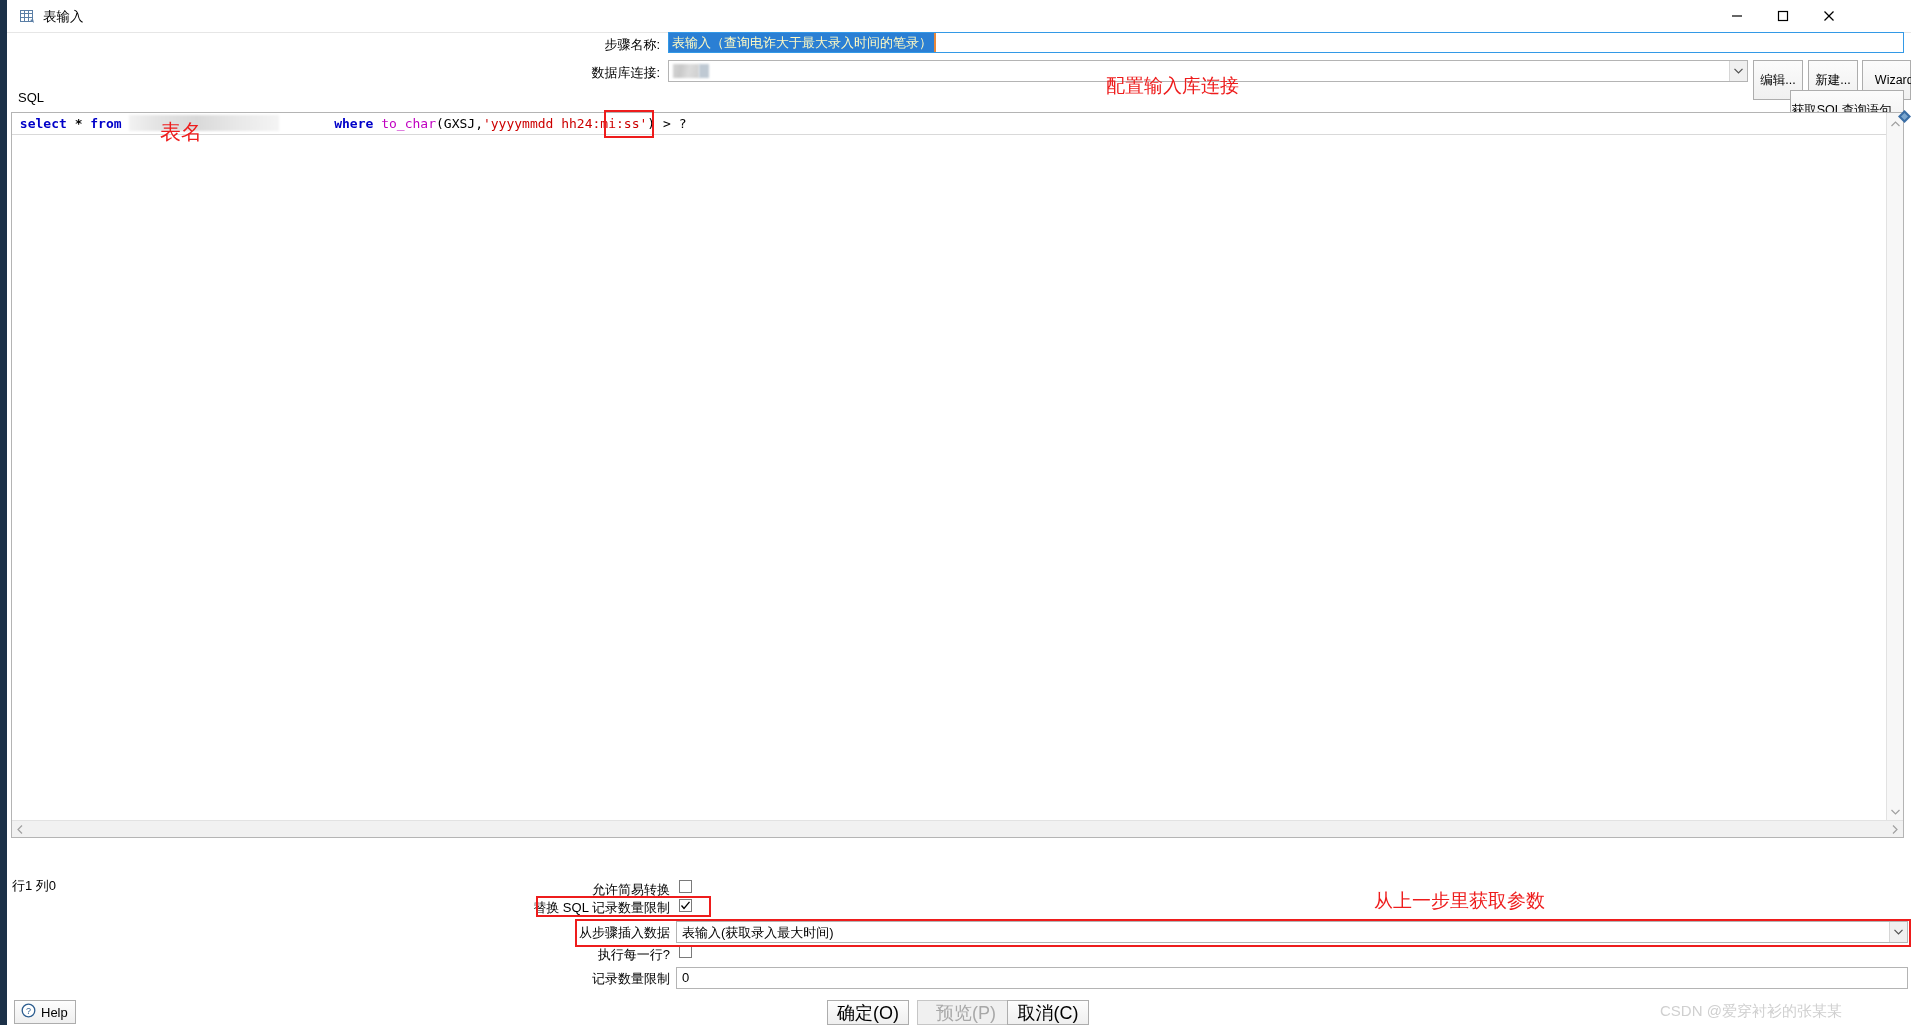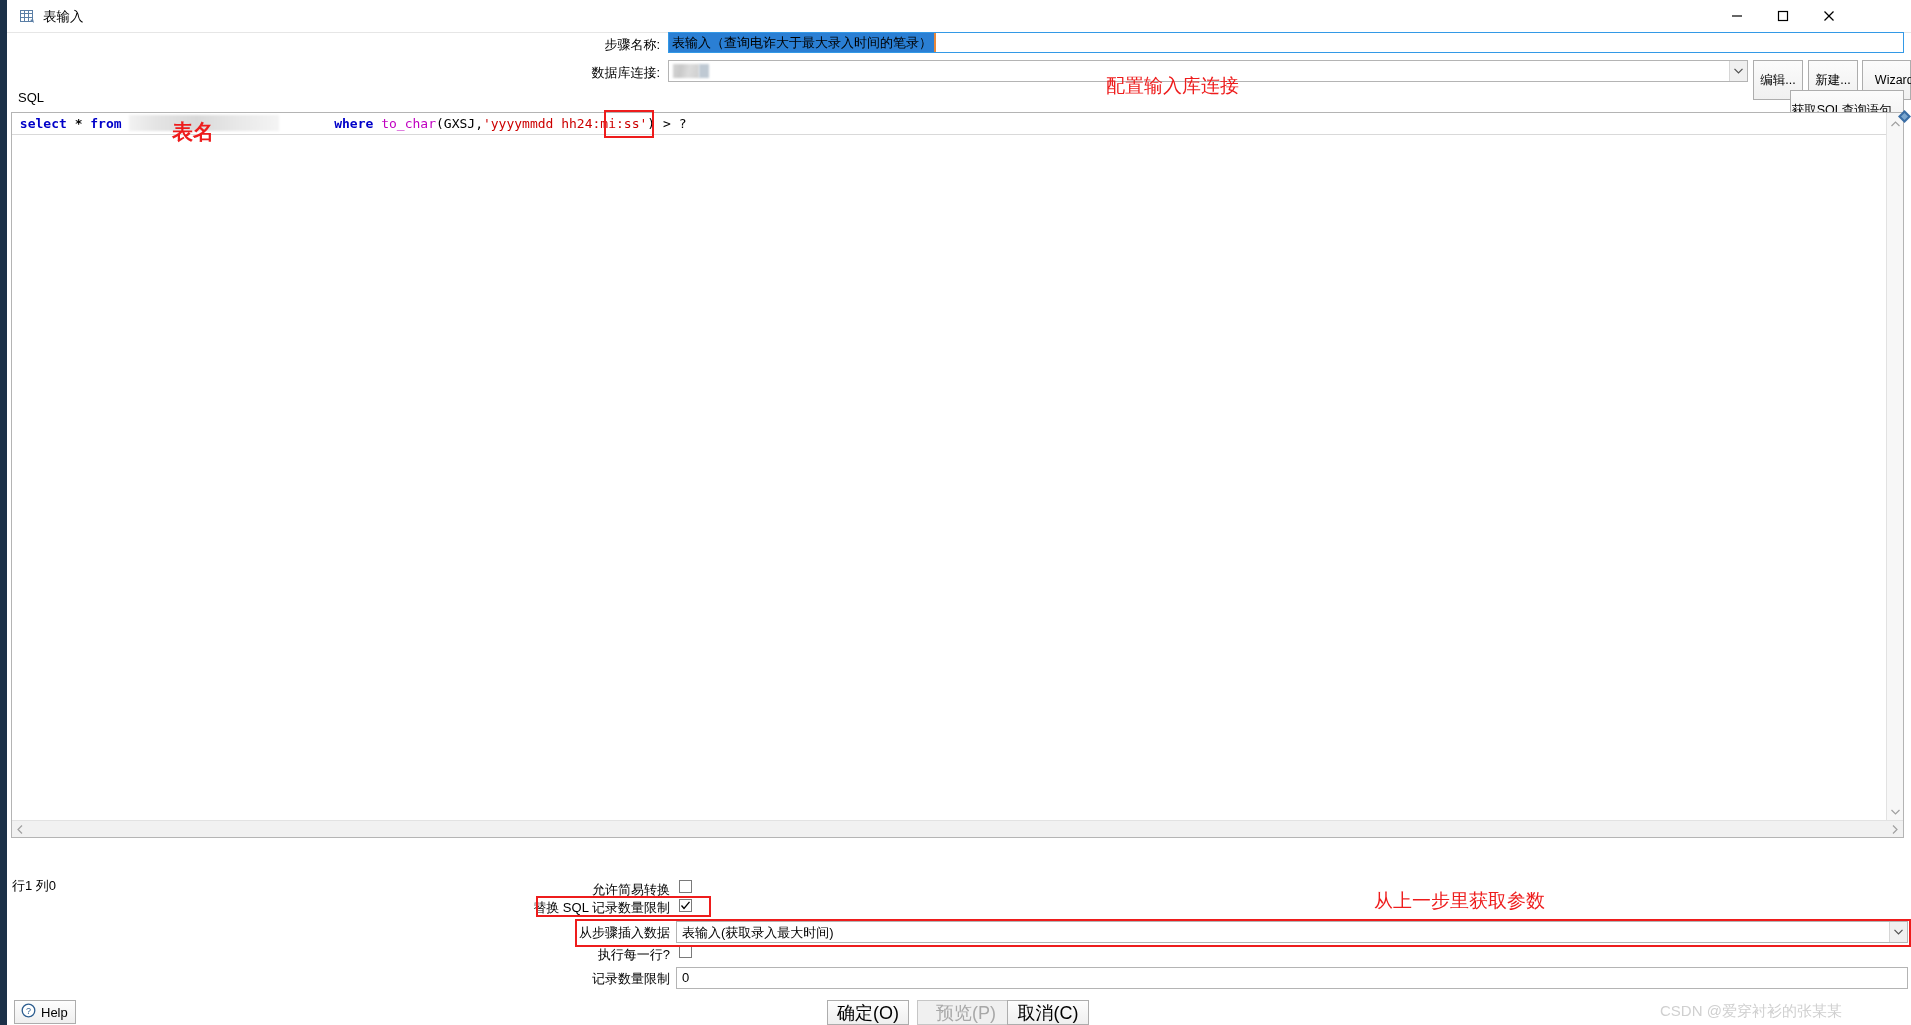--- a/index.html
+++ b/index.html
@@ -64,21 +64,21 @@
   .step-input {
     position: absolute; left: 668px; top: 32px;
     width: 1236px; height: 21px;
     border: 1px solid #3399e6;
     background: #ffffff;
     padding: 0;
   }
   .step-input .sel {
     display: inline-block;
     background: #2a7fd4;
-    color: #000000;
+    color: #fef9c3;
     font-size: 13px;
     line-height: 19px;
     padding: 0 2px 0 3px;
     white-space: nowrap;
   }
   .step-input .caret {
     display: inline-block;
     width: 2px; height: 19px;
     background: #e8873a;
     vertical-align: top;
@@ -252,21 +252,21 @@
 
   
   .anno {
     position: absolute;
     color: #ee1c1c;
     font-family: "Liberation Sans", "DejaVu Sans", sans-serif;
     white-space: nowrap;
     pointer-events: none;
   }
   .anno-conn { left: 1106px; top: 73px; font-size: 19px; }
-  .anno-tbl  { left: 172px; top: 118px; font-size: 21px; font-weight: 700; }
+  .anno-tbl  { left: 160px; top: 118px; font-size: 21px; font-weight: 400; }
   .anno-sql  { left: 12px; top: 150px; font-size: 20px; }
   .anno-param{ left: 1374px; top: 888px; font-size: 19px; }
 
   .redbox {
     position: absolute;
     border: 2px solid #ee1c1c;
     pointer-events: none;
   }
   .redbox-qmark { left: 604px; top: 110px; width: 50px; height: 28px; }
   .redbox-var   { left: 536px; top: 896px; width: 175px; height: 21px; }

